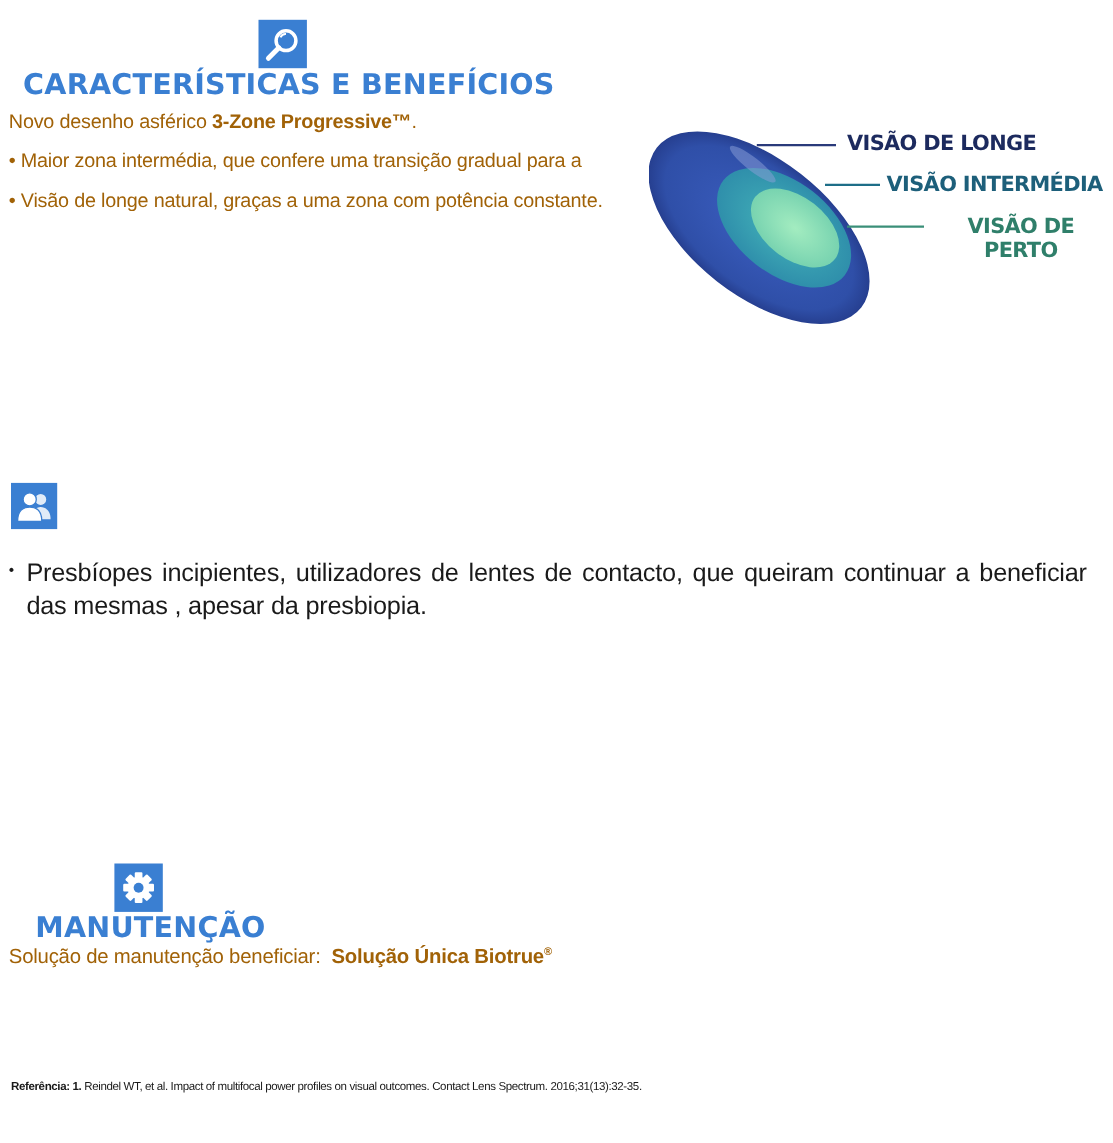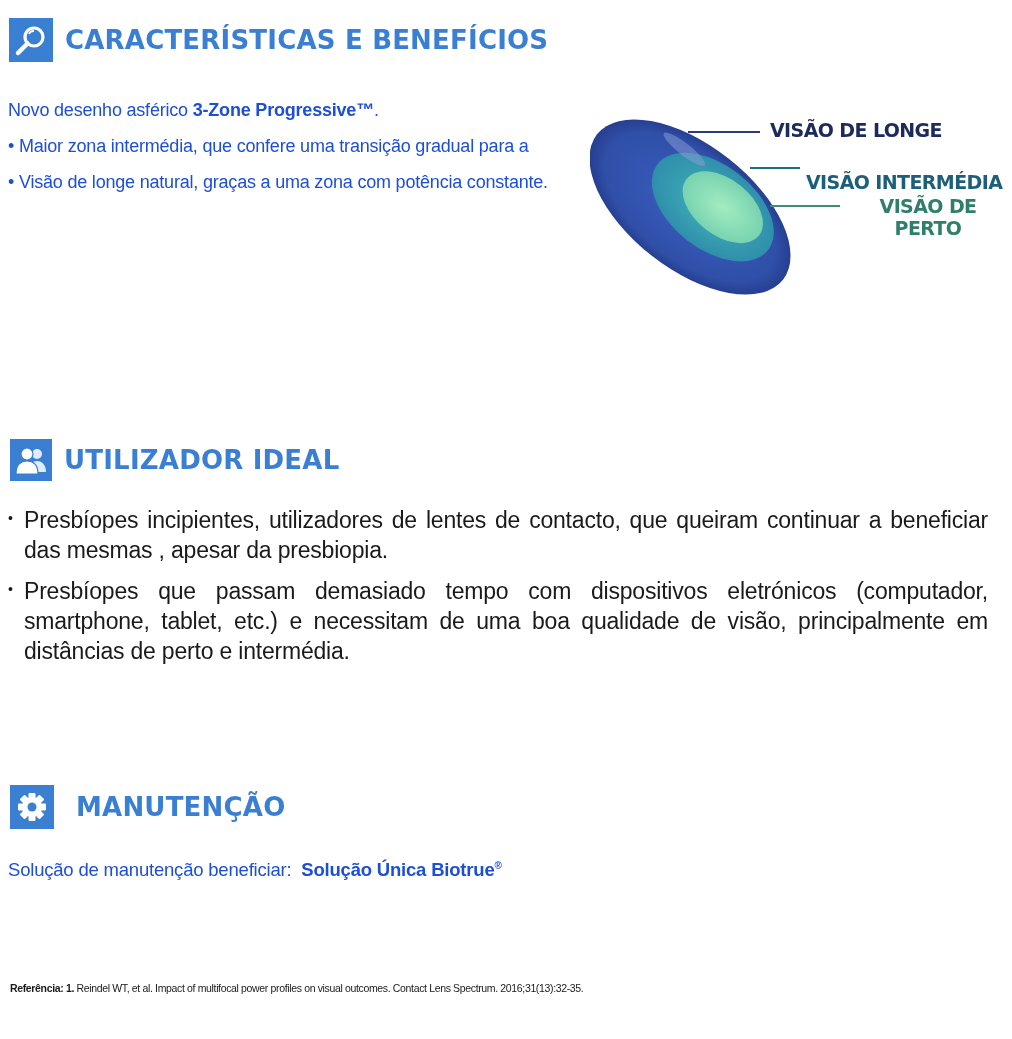--- a/index.html
+++ b/index.html
@@ -1,29 +1,29 @@
 <!DOCTYPE html>
 <html><head>
   <meta charset="utf-8">
   <style>
     * { margin: 0; padding: 0; box-sizing: border-box; }
     html, body { width: 1012px; height: 1039px; background: #ffffff; overflow: hidden; }
     body { position: relative; font-family: "Liberation Sans", sans-serif; color: #1a1a1a; }
 
-    .section-header { position: absolute; display: flex; align-items: center; }
+    .section-header { position: absolute; display: flex; align-items: center; flex-direction: column; }
     .icon-box {
       width: 44px; height: 44px; background: #3a7fd2;
       display: flex; align-items: center; justify-content: center;
     }
     .section-title {
       font-family: "DejaVu Sans", sans-serif; font-weight: bold; color: #3a7fd2;
       font-size: 26px; letter-spacing: 0.2px; margin-left: 12px;
     }
 
-    .body-text { position: absolute; font-size: 18px; line-height: 32px; color: #1d4ed8; letter-spacing: -0.2px; }
+    .body-text { position: absolute; font-size: 18px; line-height: 32px; color: #a16207; letter-spacing: -0.2px; }
     .body-text b { font-weight: bold; }
     sup { font-size: 10px; vertical-align: 7px; }
     .bullet-line { display: block; }
     .indent { padding-left: 14px; }
 
     .lens-wrap { position: absolute; left: 590px; top: 95px; width: 420px; height: 230px; }
     .lens-label { position: absolute; font-family: "DejaVu Sans", sans-serif; font-weight: bold; font-size: 19px; letter-spacing: -0.6px; }
 
     .ul-list { position: absolute; left: 8px; width: 980px; font-size: 23px; line-height: 30px; color: #1a1a1a; letter-spacing: -0.2px; }
     .ul-item { position: relative; padding-left: 16px; text-align: justify; margin-bottom: 11px; }
@@ -72,39 +72,37 @@
       <ellipse cx="100" cy="112" rx="118" ry="62" fill="url(#g1)"></ellipse>
       <ellipse cx="118" cy="98" rx="70" ry="42" fill="url(#g2)"></ellipse>
       <ellipse cx="126" cy="92" rx="46" ry="28" fill="url(#g3)"></ellipse>
       <ellipse cx="60" cy="70" rx="26" ry="6" fill="#8b9fd8" opacity="0.5"></ellipse>
     </g>
     <line x1="98" y1="37" x2="170" y2="37" stroke="#2a3a7a" stroke-width="2"></line>
     <line x1="160" y1="73" x2="210" y2="73" stroke="#1d6e88" stroke-width="2"></line>
     <line x1="180" y1="111" x2="250" y2="111" stroke="#3a8f78" stroke-width="2"></line>
   </svg>
   <span class="lens-label" style="left:180px; top:24px; color:#1c2a5e;">VISÃO DE LONGE</span>
-  <span class="lens-label" style="left:216px; top:76px; color:#1d5f7a;">VISÃO INTERMÉDIA</span>
+  <span class="lens-label" style="left:216px; top:62px; color:#1d5f7a;">VISÃO INTERMÉDIA</span>
   <span class="lens-label" style="left:256px; top:100px; color:#2f7f6a;text-align:center;">VISÃO DE PERTO</span>
 </div>
 
 <div class="section-header" style="left:10px; top:439px;">
   <div class="icon-box" style="width:42px; height:42px;">
     <svg width="32" height="30" viewBox="0 0 32 30">
       <circle cx="22" cy="9" r="5" fill="#fff" opacity="0.85"></circle>
       <path d="M14 27 c0-8 4-11 8-11 s9 3 9 11 z" fill="#fff" opacity="0.85"></path>
       <circle cx="12" cy="9" r="6" fill="#fff" stroke="#3a7fd2" stroke-width="1.2"></circle>
       <path d="M1 29 c0-10 5-13 11-13 s11 3 11 13 z" fill="#fff" stroke="#3a7fd2" stroke-width="1.2"></path>
     </svg>
   </div>
-  <span class="section-title">UTILIZADOR IDEAL</span>
 </div>
 
 <div class="ul-list" style="top:505px;">
   <div class="ul-item">Presbíopes incipientes, utilizadores de lentes de contacto, que queiram continuar a beneficiar das mesmas , apesar da presbiopia.</div>
-  <div class="ul-item">Presbíopes que passam demasiado tempo com dispositivos eletrónicos (computador, smartphone, tablet, etc.) e necessitam de uma boa qualidade de visão, principalmente em distâncias de perto e intermédia.</div>
 </div>
 
 <div class="section-header" style="left:10px; top:785px;">
   <div class="icon-box">
     <svg width="30" height="30" viewBox="0 0 30 30">
       <g fill="#fff" transform="translate(15 15)">
         <rect x="-3.5" y="-14" width="7" height="28" rx="1"></rect>
         <rect x="-3.5" y="-14" width="7" height="28" rx="1" transform="rotate(45)"></rect>
         <rect x="-3.5" y="-14" width="7" height="28" rx="1" transform="rotate(90)"></rect>
         <rect x="-3.5" y="-14" width="7" height="28" rx="1" transform="rotate(135)"></rect>

